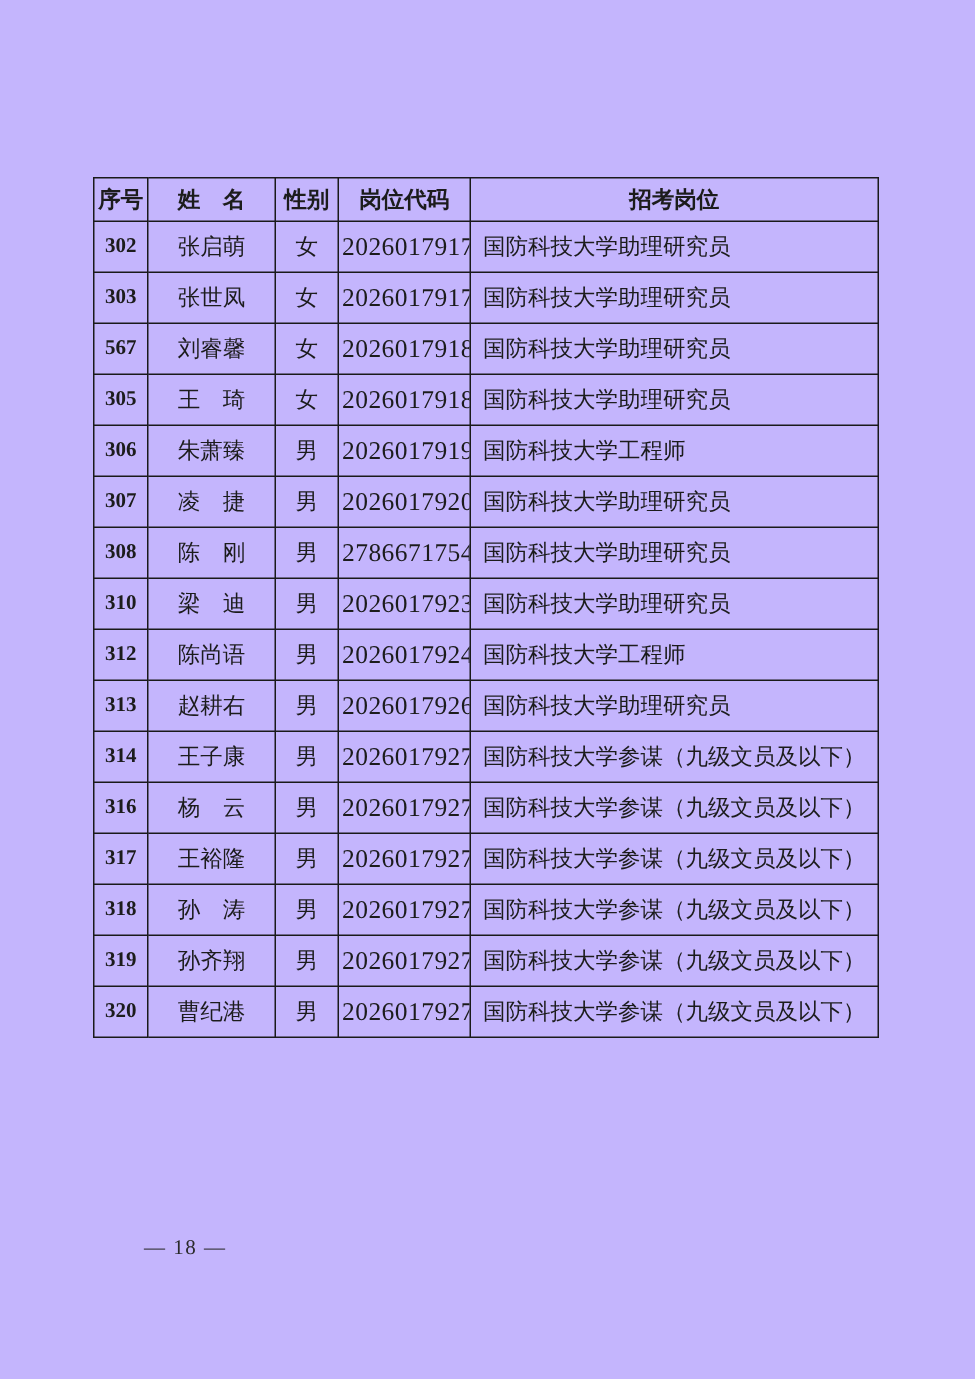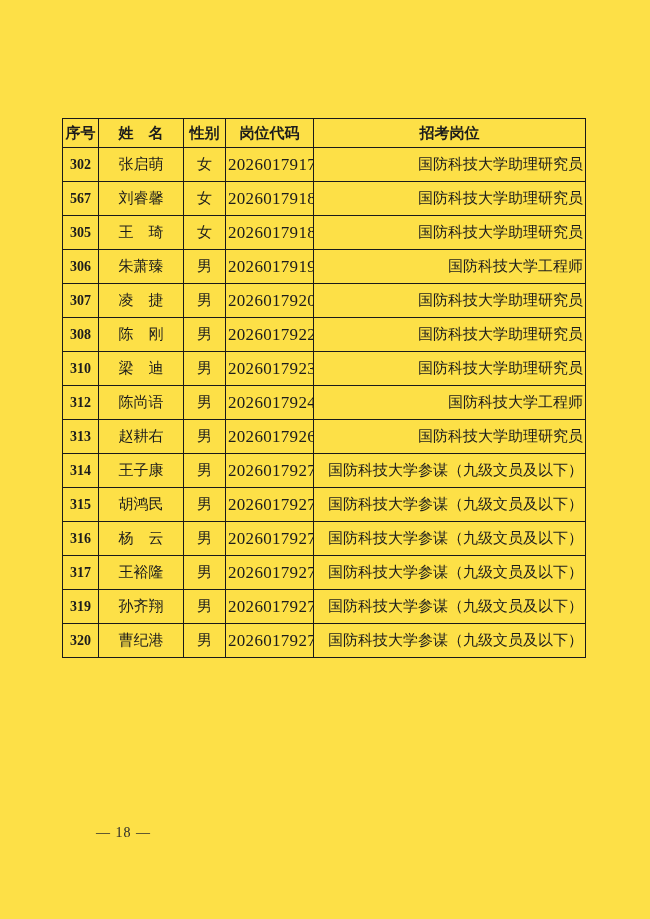--- a/index.html
+++ b/index.html
@@ -6,21 +6,21 @@
   html, body {
     width: 650px; height: 919px;
     background: #ffffff;
     font-family: "Liberation Serif", "DejaVu Serif", serif;
     color: #1c1c1c;
     overflow: hidden;
   }
   .page {
     position: relative;
     width: 650px; height: 919px;
-    background: #fde047;
+    background: #c4b5fd;
   }
   table.doc-table {
     position: absolute;
     left: 62px; top: 118px;
     width: 523px;
     border-collapse: collapse;
     table-layout: fixed;
   }
   .doc-table th, .doc-table td {
     border: 1px solid #1a1a1a;
@@ -35,21 +35,21 @@
     text-align: center;
     padding: 0 2px;
   }
   .doc-table td {
     height: 34px;
     text-align: center;
     padding: 0 2px;
   }
   .doc-table td.c0 { font-size: 14px; font-weight: bold; }
   .doc-table td.c3 { font-size: 17px; letter-spacing: 0.3px; }
-  .doc-table td.c4 { text-align: right; padding-left: 8px; }
+  .doc-table td.c4 { text-align: left; padding-left: 8px; }
   .page-footer {
     position: absolute;
     left: 96px; top: 825px;
     font-size: 14px;
     color: #2a2a2a;
     letter-spacing: 1px;
     text-align: right;
   }
 </style>
 </head>
@@ -76,20 +76,27 @@
     </thead>
     <tbody>
         <tr>
           <td class="c0">302</td>
           <td class="c1">张启萌</td>
           <td class="c2">女</td>
           <td class="c3">2026017917</td>
           <td class="c4">国防科技大学助理研究员</td>
         </tr>
         <tr>
+          <td class="c0">303</td>
+          <td class="c1">张世凤</td>
+          <td class="c2">女</td>
+          <td class="c3">2026017917</td>
+          <td class="c4">国防科技大学助理研究员</td>
+        </tr>
+        <tr>
           <td class="c0">567</td>
           <td class="c1">刘睿馨</td>
           <td class="c2">女</td>
           <td class="c3">2026017918</td>
           <td class="c4">国防科技大学助理研究员</td>
         </tr>
         <tr>
           <td class="c0">305</td>
           <td class="c1">王　琦</td>
           <td class="c2">女</td>
@@ -107,21 +114,21 @@
           <td class="c0">307</td>
           <td class="c1">凌　捷</td>
           <td class="c2">男</td>
           <td class="c3">2026017920</td>
           <td class="c4">国防科技大学助理研究员</td>
         </tr>
         <tr>
           <td class="c0">308</td>
           <td class="c1">陈　刚</td>
           <td class="c2">男</td>
-          <td class="c3">2026017922</td>
+          <td class="c3">2786671754</td>
           <td class="c4">国防科技大学助理研究员</td>
         </tr>
         <tr>
           <td class="c0">310</td>
           <td class="c1">梁　迪</td>
           <td class="c2">男</td>
           <td class="c3">2026017923</td>
           <td class="c4">国防科技大学助理研究员</td>
         </tr>
         <tr>
@@ -139,36 +146,36 @@
           <td class="c4">国防科技大学助理研究员</td>
         </tr>
         <tr>
           <td class="c0">314</td>
           <td class="c1">王子康</td>
           <td class="c2">男</td>
           <td class="c3">2026017927</td>
           <td class="c4">国防科技大学参谋（九级文员及以下）</td>
         </tr>
         <tr>
-          <td class="c0">315</td>
-          <td class="c1">胡鸿民</td>
-          <td class="c2">男</td>
-          <td class="c3">2026017927</td>
-          <td class="c4">国防科技大学参谋（九级文员及以下）</td>
-        </tr>
-        <tr>
           <td class="c0">316</td>
           <td class="c1">杨　云</td>
           <td class="c2">男</td>
           <td class="c3">2026017927</td>
           <td class="c4">国防科技大学参谋（九级文员及以下）</td>
         </tr>
         <tr>
           <td class="c0">317</td>
           <td class="c1">王裕隆</td>
+          <td class="c2">男</td>
+          <td class="c3">2026017927</td>
+          <td class="c4">国防科技大学参谋（九级文员及以下）</td>
+        </tr>
+        <tr>
+          <td class="c0">318</td>
+          <td class="c1">孙　涛</td>
           <td class="c2">男</td>
           <td class="c3">2026017927</td>
           <td class="c4">国防科技大学参谋（九级文员及以下）</td>
         </tr>
         <tr>
           <td class="c0">319</td>
           <td class="c1">孙齐翔</td>
           <td class="c2">男</td>
           <td class="c3">2026017927</td>
           <td class="c4">国防科技大学参谋（九级文员及以下）</td>

